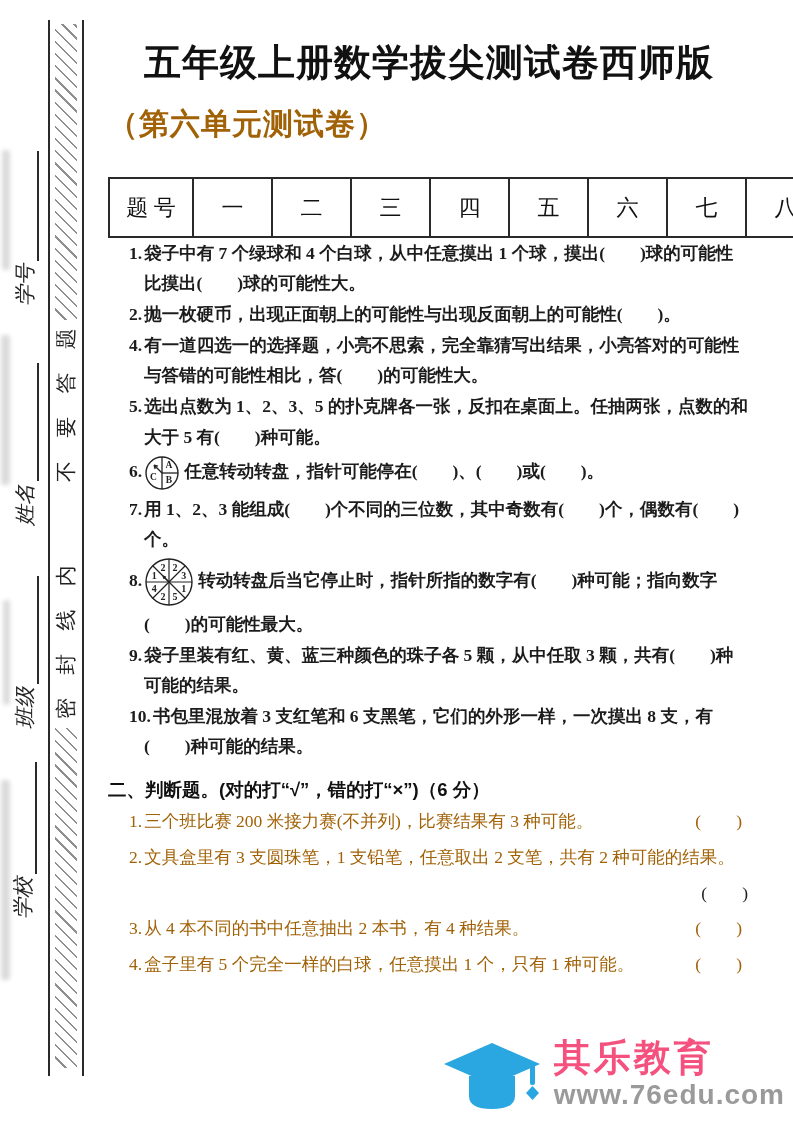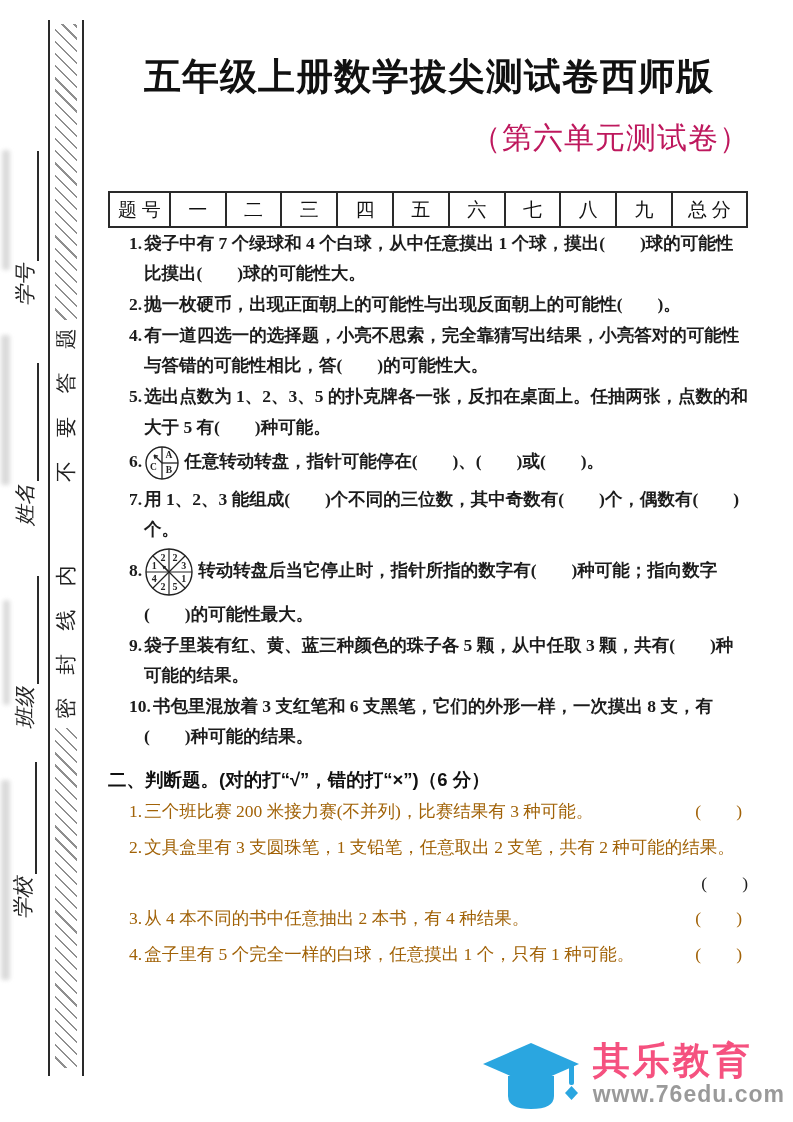--- a/index.html
+++ b/index.html
@@ -34,36 +34,36 @@
     font-family:"DejaVu Serif", serif;display:flex;align-items:flex-end;
   }
   .field .line{
     display:inline-block;border-bottom:2px solid #2a2a2a;height:16px;margin-left:3px;
   }
 
   
   .streak{position:absolute;background:#bdbdbd;filter:blur(2px);opacity:.55;border-radius:3px;}
 
   
-  .main{position:absolute;left:108px;top:52px;width:642px;}
+  .main{position:absolute;left:108px;top:38px;width:642px;}
   .title{
     font-family:"Liberation Sans", sans-serif;font-weight:700;
     font-size:37px;text-align:center;letter-spacing:1px;color:#111;margin:0;
   }
   .subtitle{
-    font-family:"Liberation Sans", sans-serif;font-weight:400;
-    font-size:30px;text-align:right;color:#be185d;margin:16px 0 0 0;letter-spacing:1px;
+    font-family:"Liberation Sans", sans-serif;font-weight:700;
+    font-size:30px;text-align:left;color:#a16207;margin:16px 0 0 0;letter-spacing:1px;
   }
 
   table.score{
     border-collapse:collapse;margin-top:32px;table-layout:fixed;width:640px;
   }
   table.score td{
     border:2px solid #2a2a2a;height:33px;text-align:center;
-    font-size:19px;color:#111;padding:0;
+    font-size:22px;color:#111;padding:12px;
   }
   table.score td.lbl{font-family:"Liberation Serif", serif;}
 
   .section-heading{
     font-family:"Liberation Sans", sans-serif;font-weight:700;
     font-size:18.5px;color:#111;margin:16px 0 4px 0;
   }
   .q{
     margin:0 0 1px 0;padding-left:36px;text-indent:-15px;
     font-size:17.5px;line-height:1.72;color:#1c1c1c;font-weight:bold;
@@ -83,21 +83,21 @@
   .footer{
     position:absolute;right:8px;bottom:6px;display:flex;align-items:center;
   }
   .brand-col{display:flex;flex-direction:column;align-items:flex-start;margin-left:6px;}
   .brand{
     font-family:"Liberation Sans", sans-serif;font-weight:700;
     font-size:37px;letter-spacing:3px;line-height:1.05;
   }
   .brand-url{
     font-family:"Liberation Sans", sans-serif;font-weight:700;
-    font-size:23px;letter-spacing:1px;margin-top:1px;
+    font-size:28px;letter-spacing:1px;margin-top:1px;
   }
 </style>
 </head>
 <body>
 
 <div class="page">
 
   <div class="streak" style="left:2px;top:150px;width:8px;height:120px;"></div>
   <div class="streak" style="left:1px;top:335px;width:9px;height:150px;"></div>
   <div class="streak" style="left:3px;top:600px;width:7px;height:105px;"></div>

